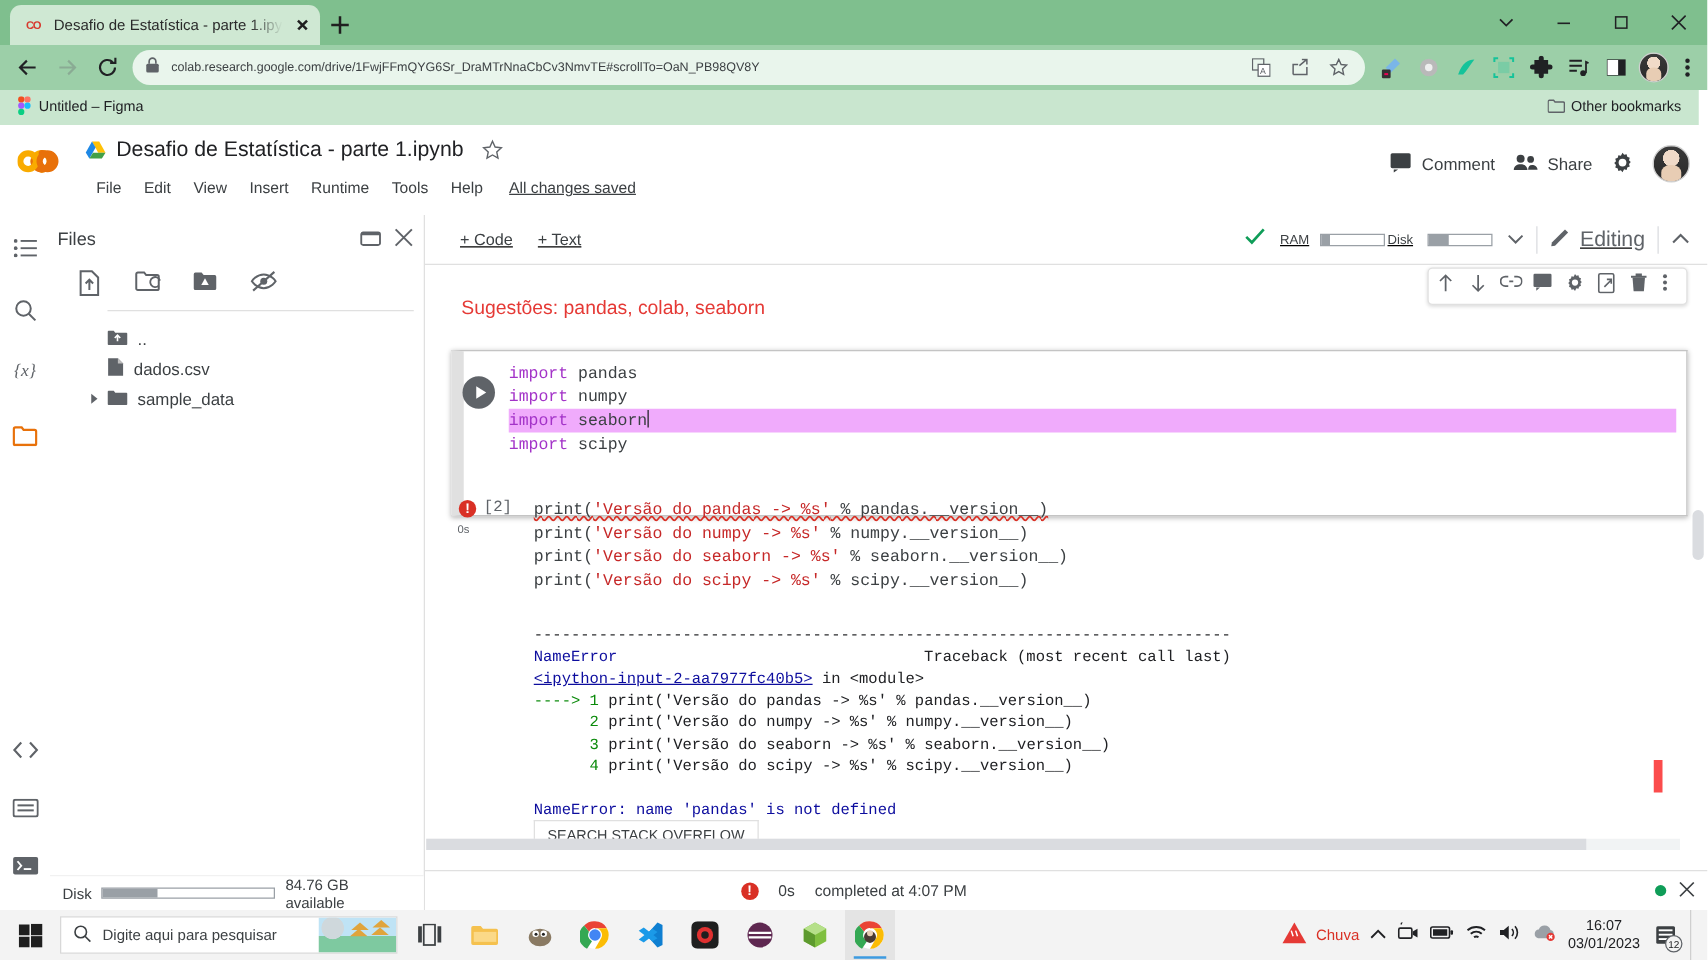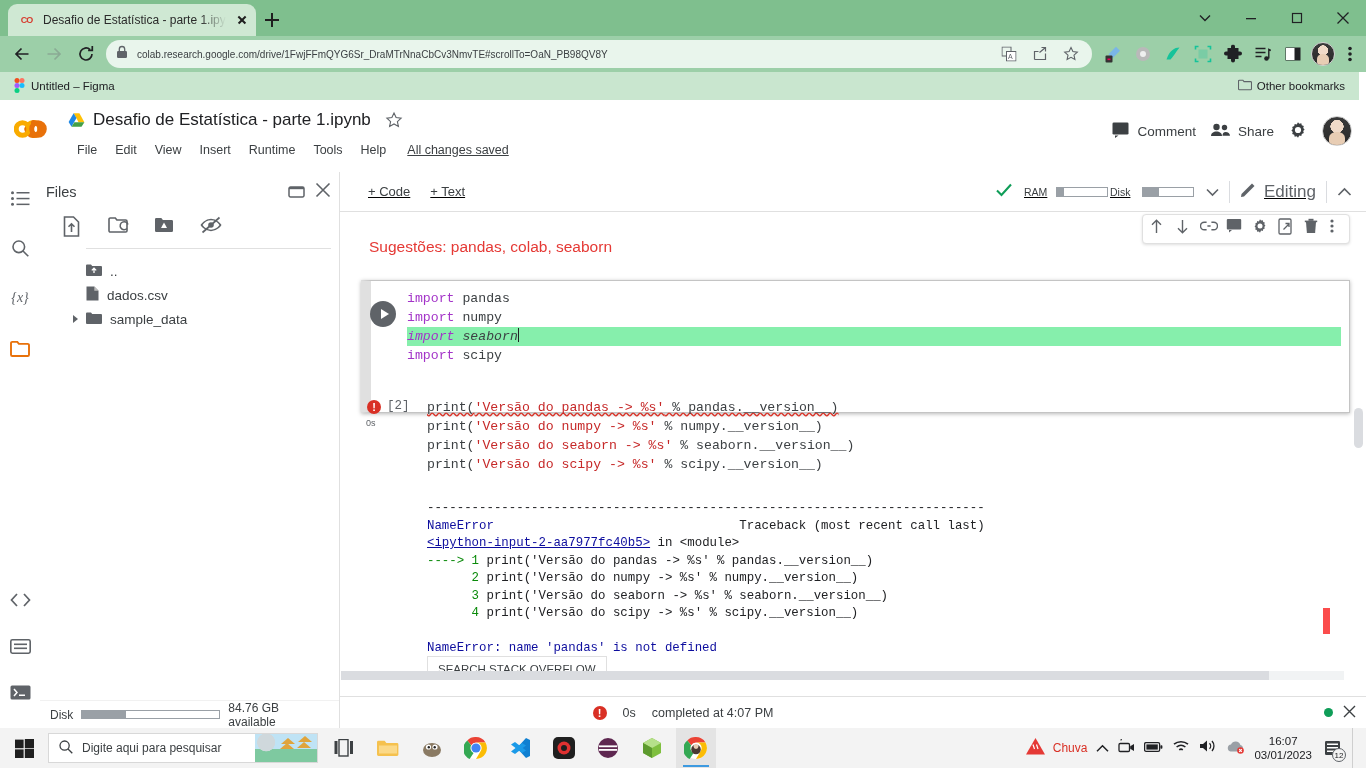--- a/index.html
+++ b/index.html
@@ -176,21 +176,21 @@
   .run-btn::after {
     content:""; width: 0; height: 0; margin-left: 3px;
     border-left: 8px solid #fff; border-top: 5.5px solid transparent; border-bottom: 5.5px solid transparent;
   }
   .code-area {
     position: absolute; left: 36px; right: 8px; top: 8px; bottom: 4px;
     font-family: "Liberation Mono", monospace; font-size: 13.2px; line-height: 19px;
     color: #3c4043; white-space: pre;
   }
   .kw { color: #a333c8; }
-  .caret-line { background: #86efac; display: inline-block; min-width: 100%; font-style: italic; }
+  .caret-line { background: #f0abfc; display: inline-block; min-width: 100%; }
   .caret { display: inline-block; width: 1.5px; height: 14px; background: #202124;
     vertical-align: -2px; }
 
   .cell-toolbar {
     position: absolute; right: 16px; top: 2px; height: 30px; background: #fff;
     border: 1px solid #e0e0e0; border-radius: 4px; display: flex; align-items: center;
     padding: 0 5px; gap: 4px; box-shadow: 0 1px 3px rgba(0,0,0,.13); z-index: 5;
   }
   .ct-ic { width: 22px; height: 22px; position: relative; }
 

